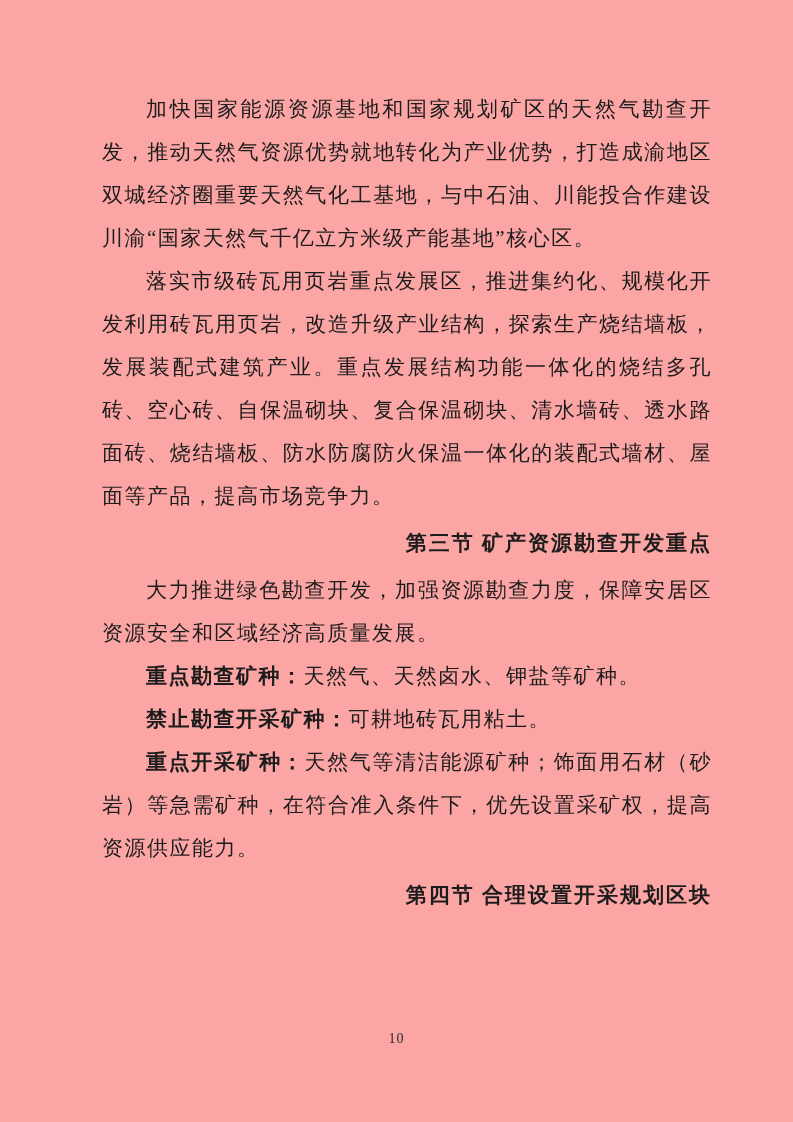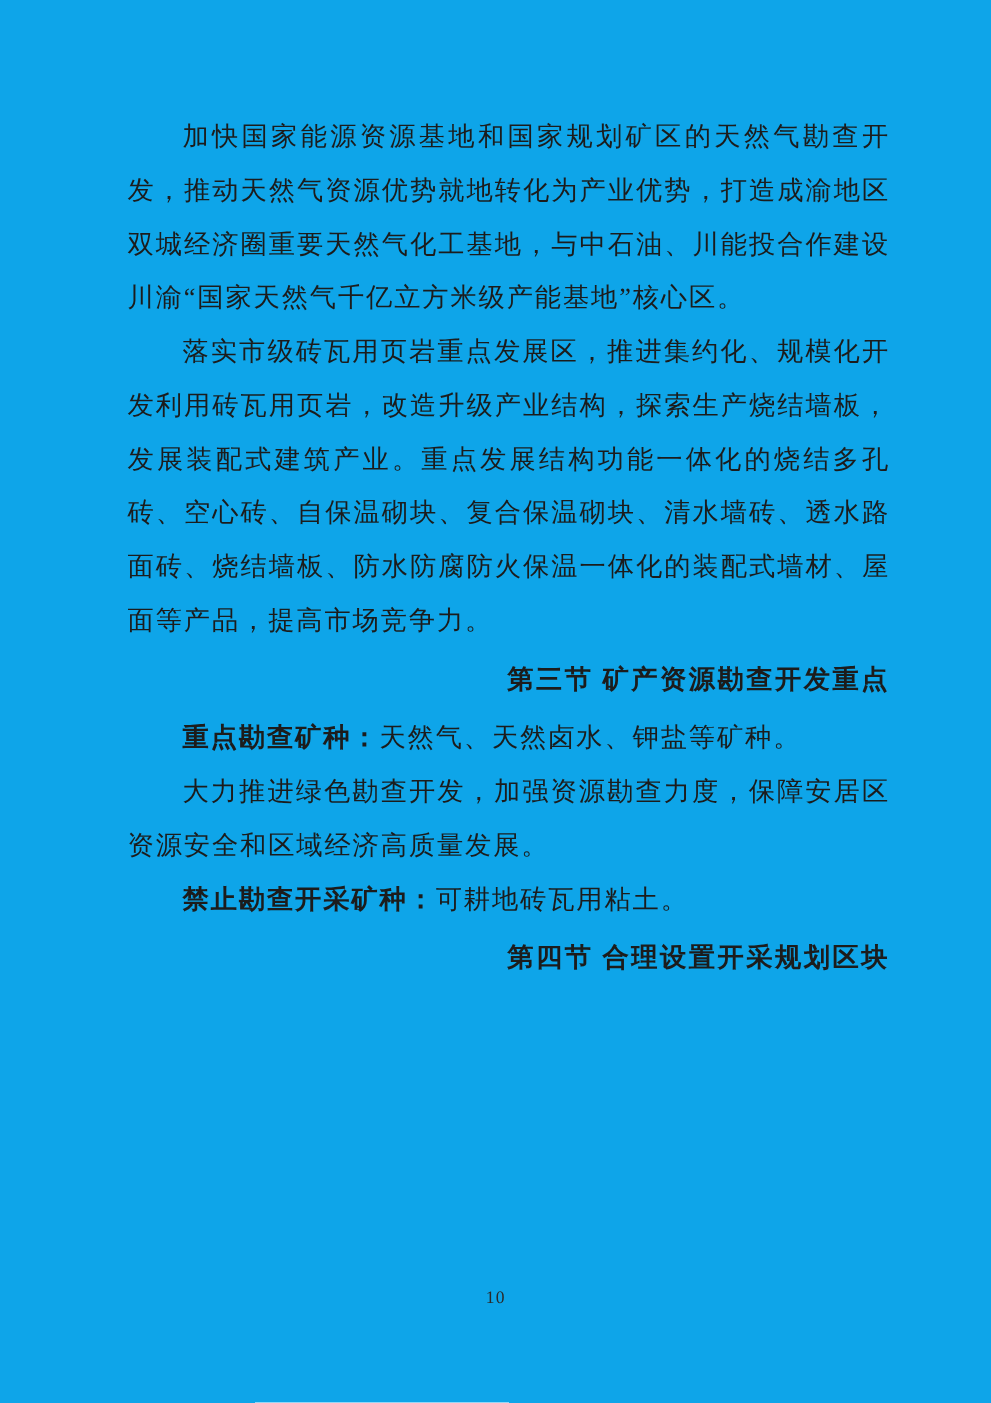--- a/index.html
+++ b/index.html
@@ -4,21 +4,21 @@
 <style>
   html, body {
     margin: 0;
     padding: 0;
     background: #ffffff;
   }
   .page {
     position: relative;
     width: 793px;
     height: 1122px;
-    background: #0ea5e9;
+    background: #fca5a5;
     overflow: hidden;
     font-family: "Liberation Serif", "DejaVu Serif", serif;
     color: #1c1c1c;
   }
   .content {
     position: absolute;
     left: 102px;
     top: 88px;
     width: 610px;
     font-size: 21px;
@@ -61,26 +61,27 @@
 <div class="page">
   <div class="content">
 
     <p>加快国家能源资源基地和国家规划矿区的天然气勘查开发，推动天然气资源优势就地转化为产业优势，打造成渝地区双城经济圈重要天然气化工基地，与中石油、川能投合作建设川渝“国家天然气千亿立方米级产能基地”核心区。</p>
 
 
     <p>落实市级砖瓦用页岩重点发展区，推进集约化、规模化开发利用砖瓦用页岩，改造升级产业结构，探索生产烧结墙板，发展装配式建筑产业。重点发展结构功能一体化的烧结多孔砖、空心砖、自保温砌块、复合保温砌块、清水墙砖、透水路面砖、烧结墙板、防水防腐防火保温一体化的装配式墙材、屋面等产品，提高市场竞争力。</p>
 
     <p class="center-heading">第三节 矿产资源勘查开发重点</p>
 
+    <p>大力推进绿色勘查开发，加强资源勘查力度，保障安居区资源安全和区域经济高质量发展。</p>
+
     <p><span class="lead">重点勘查矿种：</span><span>天然气、天然卤水、钾盐等矿种。</span></p>
-
-    <p>大力推进绿色勘查开发，加强资源勘查力度，保障安居区资源安全和区域经济高质量发展。</p>
 
     <p><span class="lead">禁止勘查开采矿种：</span><span>可耕地砖瓦用粘土。</span></p>
 
+    <p><span class="lead">重点开采矿种：</span><span>天然气等清洁能源矿种；饰面用石材（砂岩）等急需矿种，在符合准入条件下，优先设置采矿权，提高资源供应能力。</span></p>
 
     <p class="center-heading">第四节 合理设置开采规划区块</p>
 
 
   </div>
 
   <div class="footer">10</div>
 </div>
 
 </body></html>

